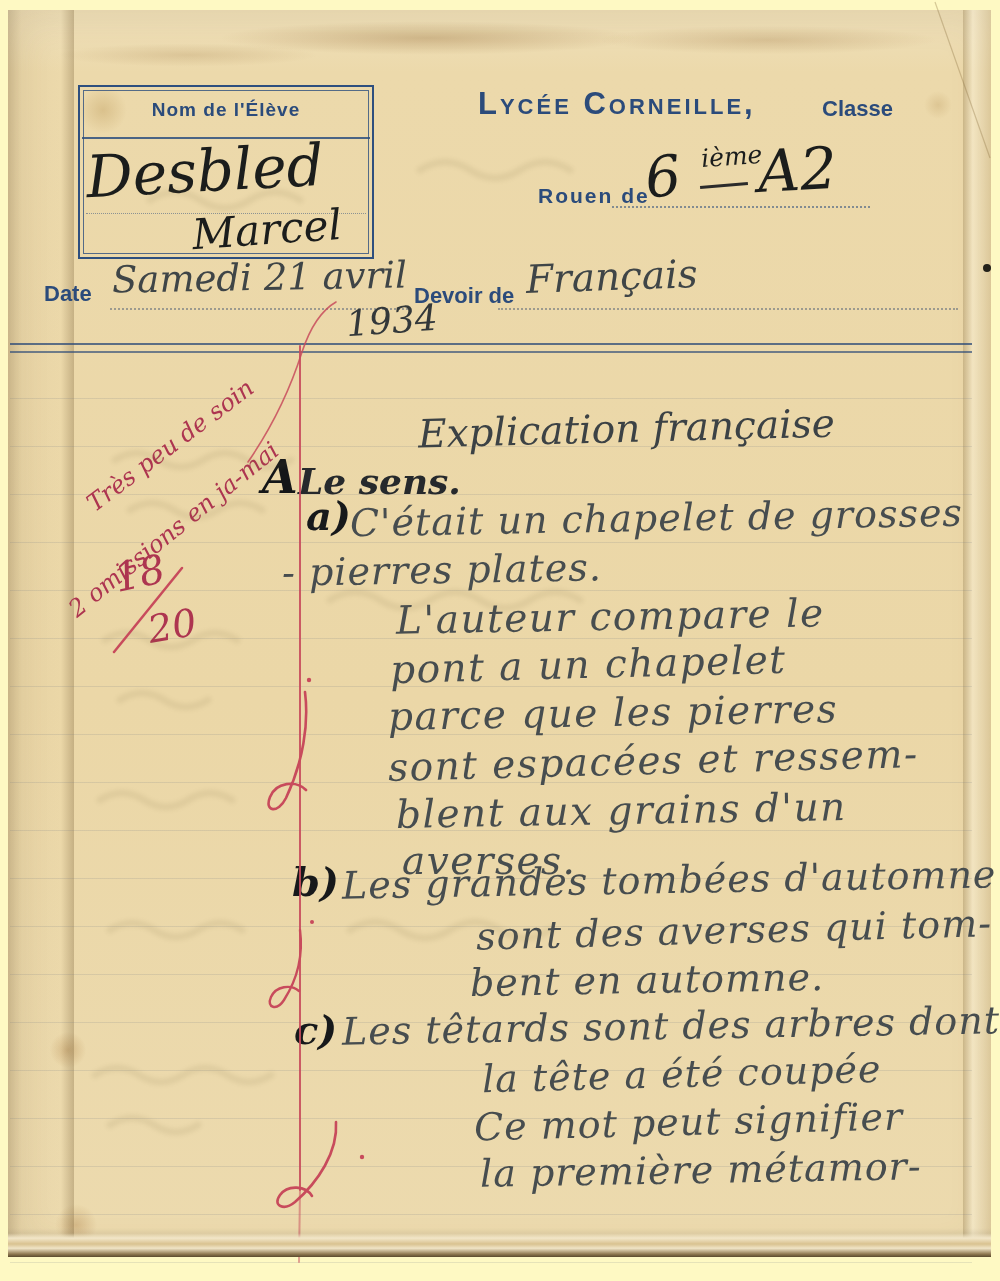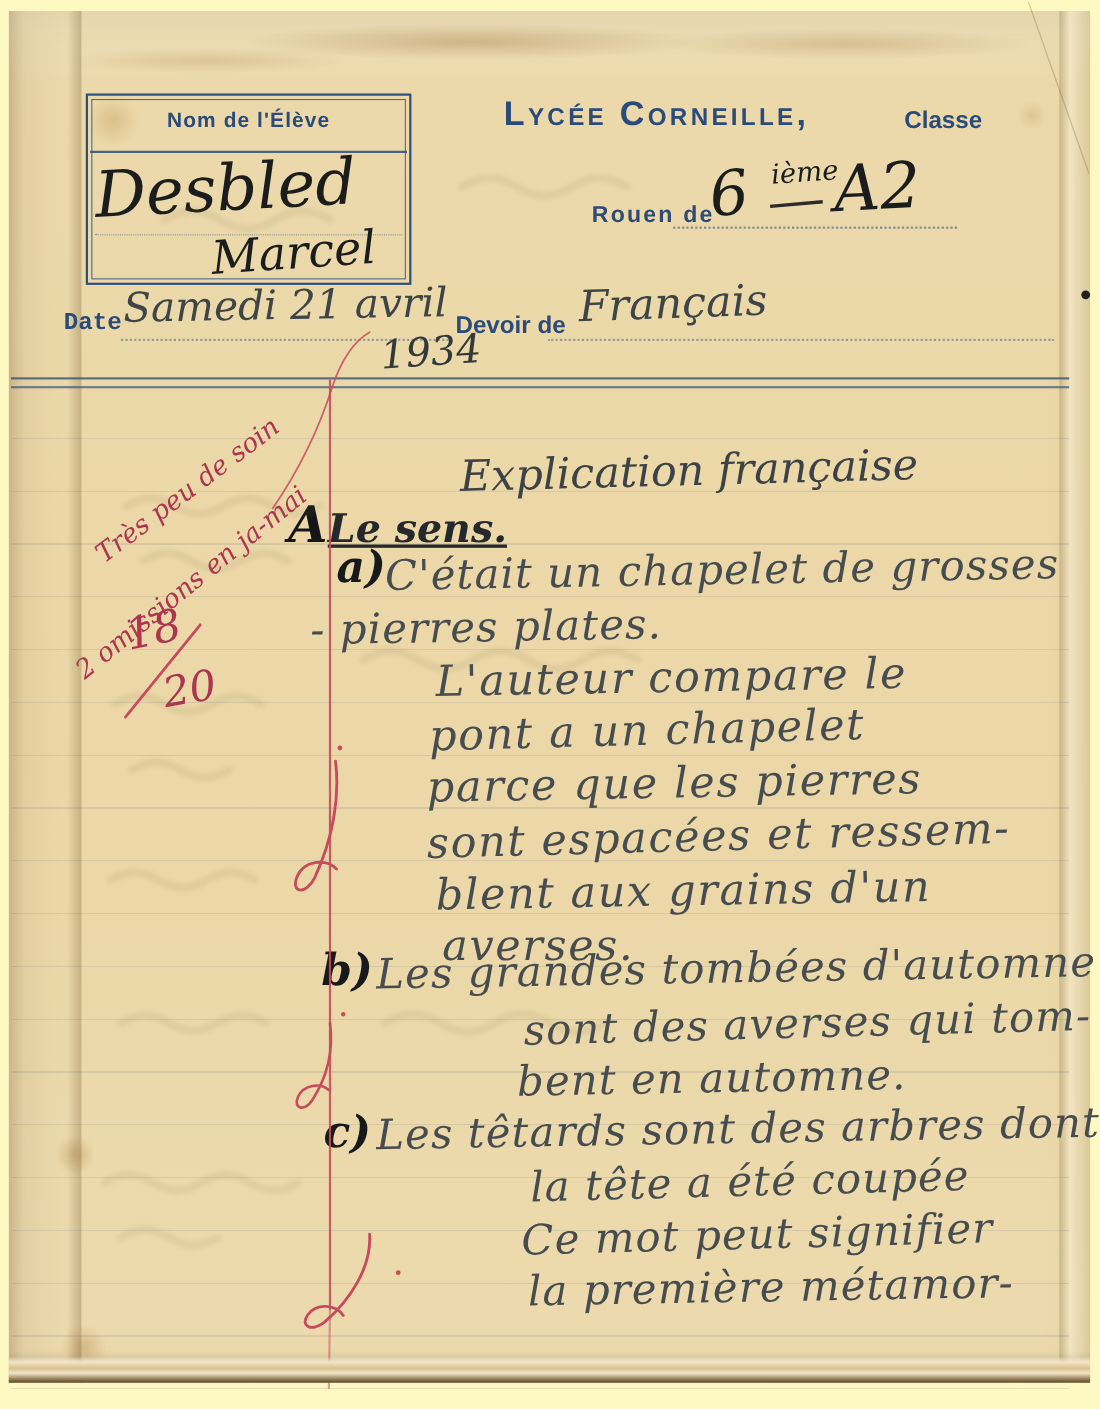--- a/index.html
+++ b/index.html
@@ -14,21 +14,21 @@
       radial-gradient(circle 26px at 60px 1040px, rgba(160,110,50,.33), transparent 70%),
       radial-gradient(circle 30px at 68px 1215px, rgba(160,110,50,.30), transparent 70%),
       radial-gradient(circle 20px at 930px 95px, rgba(160,120,55,.20), transparent 70%),
       linear-gradient(180deg,#efe0ba 0%,#ecd9ab 5%,#ebd7a7 55%,#ecdaae 100%);
     box-shadow: inset 0 0 42px rgba(120,90,40,.16);}
   .abs{position:absolute;}
   .print{font-family:"Liberation Sans",sans-serif;color:#2b4b7b;font-weight:700;white-space:nowrap;}
   .hw{font-family:"DejaVu Serif",serif;font-style:italic;white-space:nowrap;color:#474d4f;}
   .ink-dark{color:#1b1d1c;}
   .red{color:#ad3550;}
-  .smallcaps{font-variant:small-caps;letter-spacing:3px;}
+  .smallcaps{font-variant:small-caps;letter-spacing:3px;margin-left:20px;}
   .dotted{height:0;border-bottom:2px dotted rgba(44,76,124,.55);}
   .dblrule{height:6px;border-top:2px solid rgba(45,75,120,.75);border-bottom:2px solid rgba(45,75,120,.65);}
   .rules{left:10px;top:398px;width:962px;height:868px;pointer-events:none;
      background:repeating-linear-gradient(to bottom, rgba(110,118,130,.17) 0 1px, transparent 1px 48px);}
   .name-box{left:78px;top:85px;width:292px;height:170px;border:2px solid #2e4f7e;}
   .name-box::after{content:"";position:absolute;inset:3px;border:1px solid rgba(46,79,126,.8);pointer-events:none;}
   .left-strip{left:8px;top:10px;width:66px;height:1247px;
      background:linear-gradient(90deg, rgba(90,70,40,.18), rgba(190,170,130,.10) 20%, rgba(0,0,0,0) 80%, rgba(110,85,45,.30) 100%);}
   .right-strip{left:963px;top:10px;width:28px;height:1247px;
      background:linear-gradient(90deg, rgba(120,95,50,.28), rgba(255,248,225,.45) 35%, rgba(210,190,145,.40));}
@@ -56,38 +56,38 @@
   <div class="abs print smallcaps" style="left:458px;top:86px;font-size:31px;">Lycée Corneille,</div>
   <div class="abs print" style="left:822px;top:96px;font-size:22px;">Classe</div>
 
   <div class="abs print" style="left:538px;top:184px;font-size:21px;letter-spacing:2px;">Rouen de</div>
   <div class="abs dotted" style="left:612px;top:206px;width:258px;"></div>
   <div class="abs hw ink-dark" style="left:645px;top:144px;font-size:56px;transform:rotate(-6deg);">6</div>
   <div class="abs hw ink-dark" style="left:701px;top:142px;font-size:25px;transform:rotate(-4deg);">ième</div>
   <div class="abs" style="left:700px;top:184px;width:48px;height:3px;background:#2b2b2b;transform:rotate(-5deg);"></div>
   <div class="abs hw ink-dark" style="left:758px;top:136px;font-size:58px;transform:rotate(-3deg);">A2</div>
 
-  <div class="abs print" style="left:58px;top:281px;font-size:22px;font-family:Liberation Mono, monospace;">Date</div>
+  <div class="abs print" style="left:44px;top:281px;font-size:22px;">Date</div>
   <div class="abs hw" style="left:112px;top:256px;font-size:37px;color:#3f4547;transform:rotate(-1deg);">Samedi 21 avril</div>
   <div class="abs dotted" style="left:110px;top:308px;width:298px;border-bottom-color:rgba(60,80,110,.45);"></div>
   <div class="abs hw" style="left:346px;top:300px;font-size:36px;color:#33383a;transform:rotate(-4deg);">1934</div>
   <div class="abs print" style="left:414px;top:283px;font-size:22px;">Devoir de</div>
   <div class="abs dotted" style="left:498px;top:308px;width:460px;border-bottom-color:rgba(60,80,110,.45);"></div>
   <div class="abs hw" style="left:526px;top:254px;font-size:39px;color:#3f4547;transform:rotate(-2deg);">Français</div>
 
   <div class="abs dblrule" style="left:10px;top:343px;width:962px;"></div>
 
   <div class="abs hw red" style="left:90px;top:492px;font-size:24px;transform:rotate(-37deg);transform-origin:0 50%;">Très peu de soin</div>
   <div class="abs hw red" style="left:72px;top:598px;font-size:24px;transform:rotate(-39deg);transform-origin:0 50%;">2 omissions en ja-mai</div>
   <div class="abs hw red" style="left:114px;top:550px;font-size:40px;transform:rotate(-12deg);">18</div>
   <div class="abs hw red" style="left:148px;top:604px;font-size:38px;transform:rotate(-10deg);">20</div>
 
   <div class="abs hw" style="left:418px;top:406px;font-size:39px;color:#3c4245;transform:rotate(-1.5deg);">Explication française</div>
   <div class="abs hw" style="left:262px;top:450px;font-size:46px;font-weight:900;color:#141618;">A</div>
-  <div class="abs hw" style="left:298px;top:460px;font-size:36px;font-weight:600;color:#26292c;text-decoration:underline;">Le sens.</div>
+  <div class="abs hw" style="left:298px;top:460px;font-size:36px;font-weight:600;color:#26292c;">Le sens.</div>
 
   <div class="abs hw" style="left:306px;top:492px;font-size:40px;font-weight:900;color:#17191b;">a)</div>
   <div class="abs hw" style="left:350px;top:496px;font-size:38px;letter-spacing:1px;transform:rotate(-1deg);">C'était un chapelet de grosses</div>
   <div class="abs hw" style="left:282px;top:548px;font-size:38px;letter-spacing:1px;transform:rotate(-1deg);">- pierres plates.</div>
   <div class="abs hw" style="left:396px;top:594px;font-size:39px;letter-spacing:1.5px;transform:rotate(-1deg);">L'auteur compare le</div>
   <div class="abs hw" style="left:390px;top:642px;font-size:39px;letter-spacing:1.5px;transform:rotate(-1.5deg);">pont a un chapelet</div>
   <div class="abs hw" style="left:388px;top:690px;font-size:39px;letter-spacing:1.5px;transform:rotate(-1deg);">parce que les pierres</div>
   <div class="abs hw" style="left:388px;top:738px;font-size:39px;letter-spacing:1.5px;transform:rotate(-1.5deg);">sont espacées et ressem-</div>
   <div class="abs hw" style="left:396px;top:788px;font-size:39px;letter-spacing:1.5px;transform:rotate(-1deg);">blent aux grains d'un</div>
   <div class="abs hw" style="left:402px;top:838px;font-size:39px;letter-spacing:1.5px;">averses.</div>

